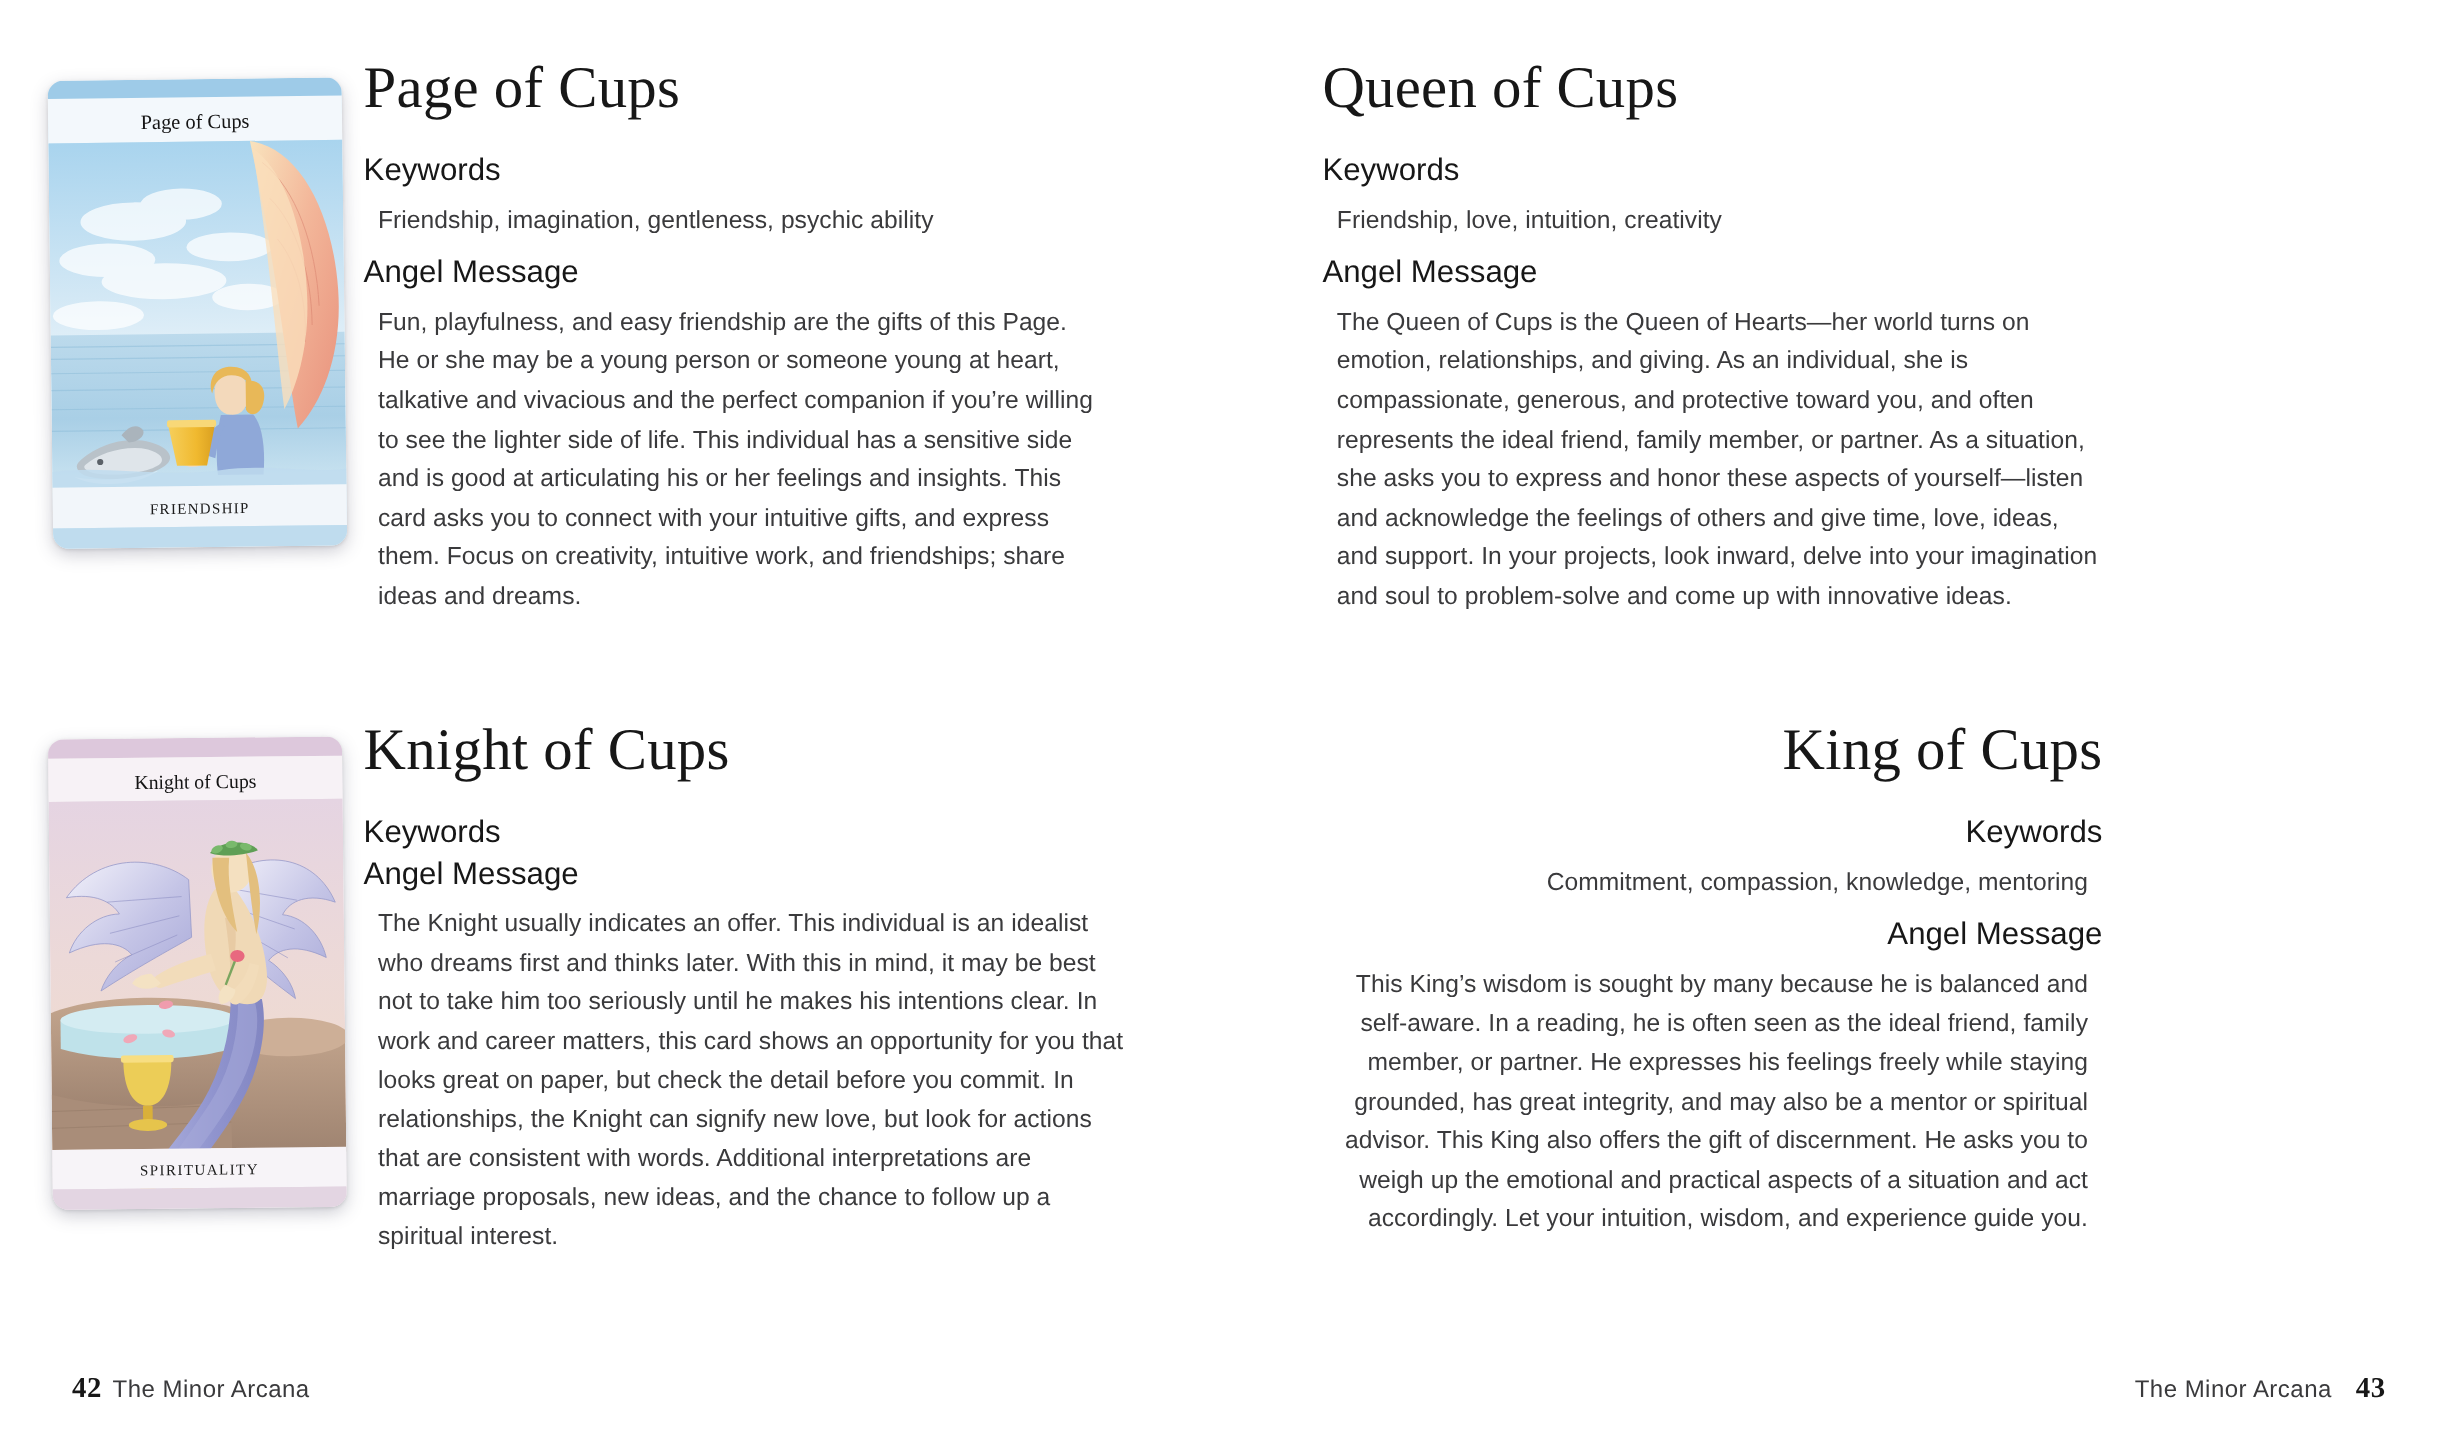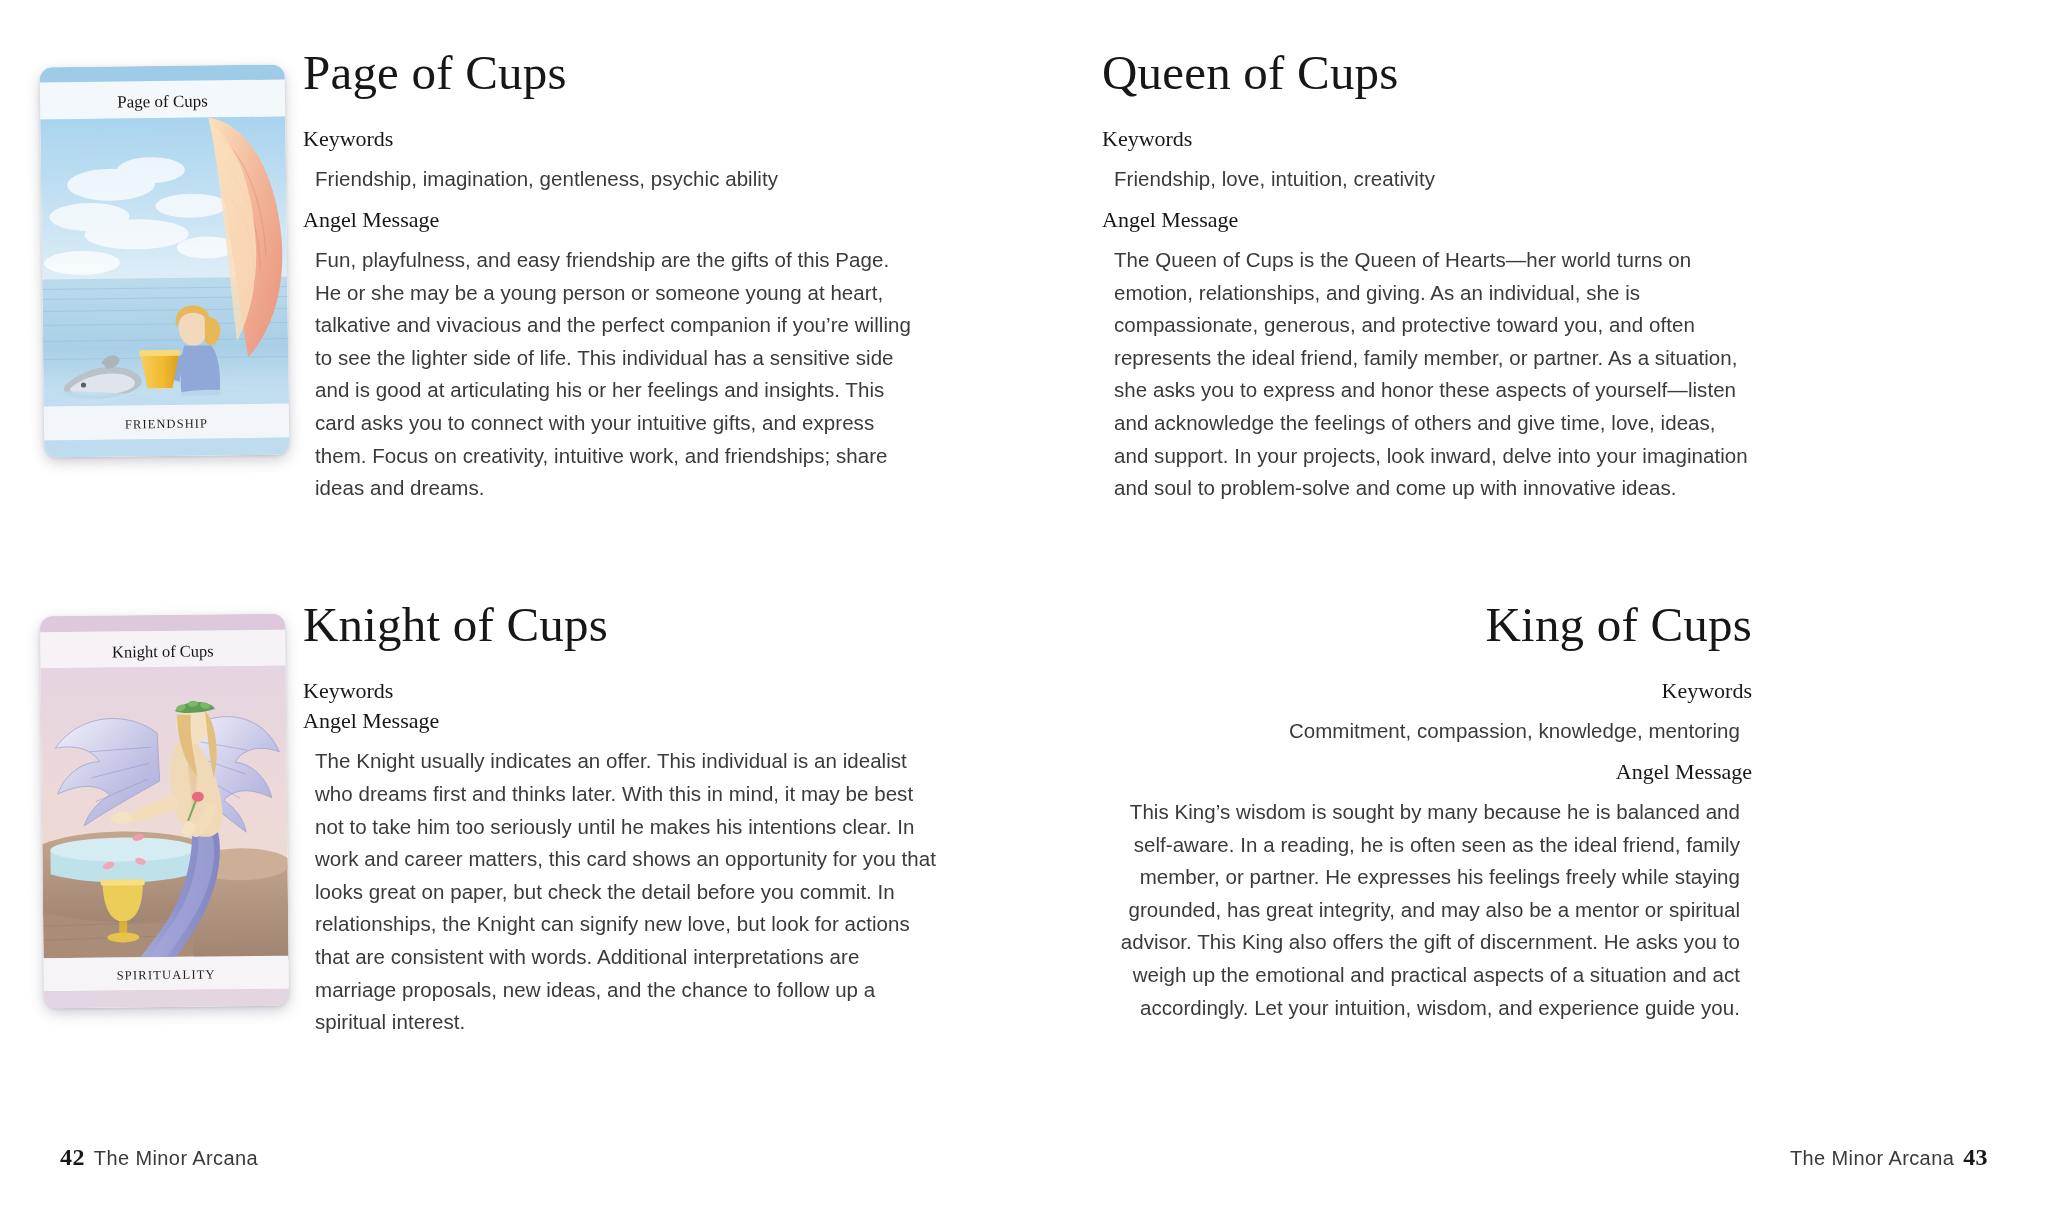--- a/index.html
+++ b/index.html
@@ -18,22 +18,22 @@
   .card-title{
     font-family:"Liberation Serif", serif;
     font-size:49px;
     font-weight:400;
     letter-spacing:0.2px;
     color:#171717;
     margin:0 0 30px 0;
     line-height:1.0;
   }
   .sub-head{
-    font-family:Liberation Serif, serif;
-    font-size:22px;
+    font-family:Liberation Sans, sans-serif;
+    font-size:26px;
     font-weight:400;
     color:#171717;
     margin:0 0 6px 0;
     line-height:1.1;
   }
   .body-text{
     font-family:"Liberation Sans", sans-serif;
     font-size:20.5px;
     font-weight:300;
     line-height:32.6px;
@@ -83,21 +83,21 @@
   .folio-num{
     font-family:"Liberation Serif", serif;
     font-size:24px;
     font-weight:700;
     color:#171717;
     vertical-align:baseline;
   }
   #folio-left { left:60px; }
   #folio-right{ right:60px; }
   #folio-left .folio-num{ margin-right:9px; }
-  #folio-right .folio-num{ margin-left:9px; }
+  #folio-right .folio-num{ margin-left:20px; }
 
   
   .cardname{ font-family:"Liberation Serif", serif; }
 </style>
 </head>
 <body>
 
 <div class="spread">
 
   <div class="entry" id="entry-page">

